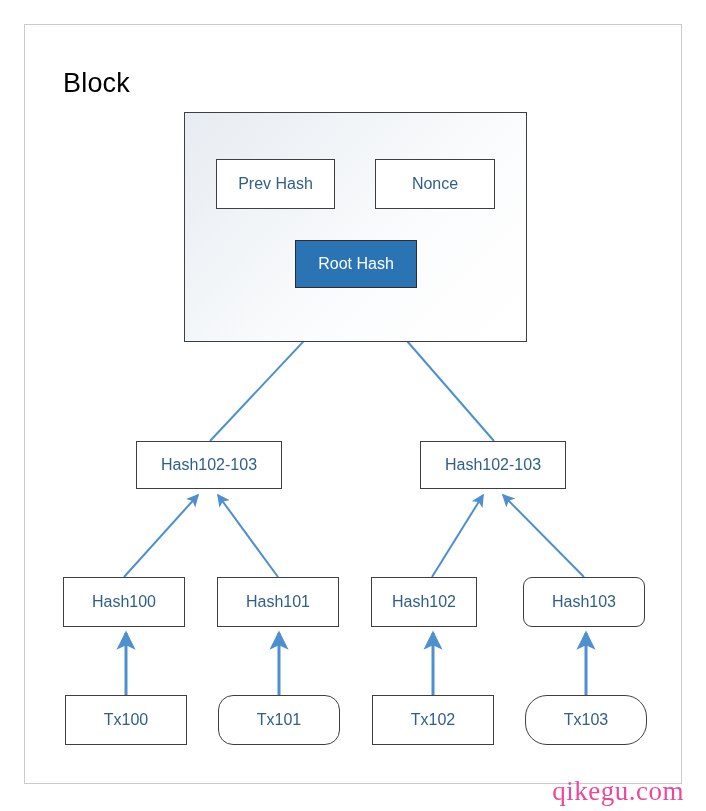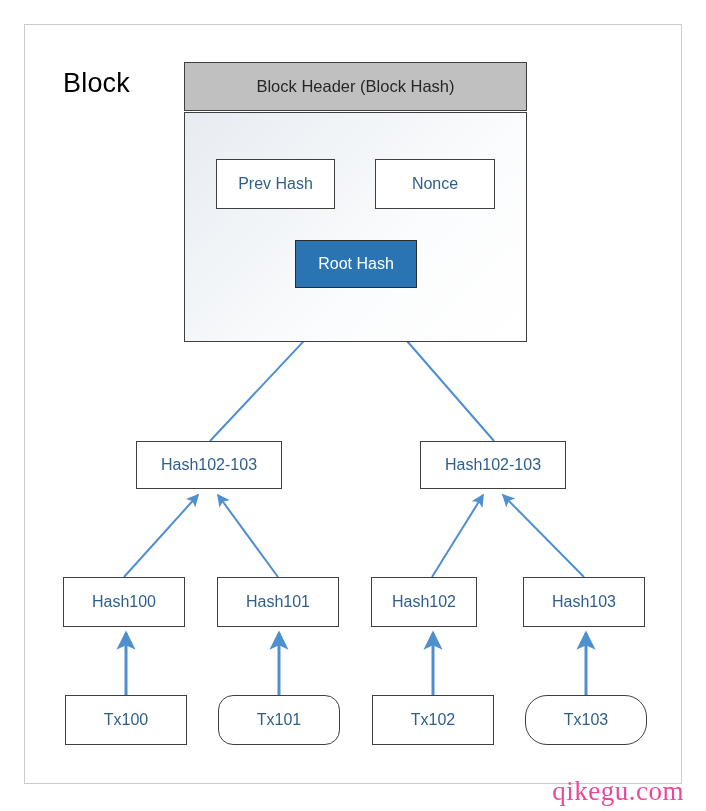--- a/index.html
+++ b/index.html
@@ -100,21 +100,21 @@
   #root-hash-box { left: 295px; top: 240px; width: 122px; height: 48px; }
 
   
   #hash-mid-left  { left: 136px; top: 441px; width: 146px; height: 48px; }
   #hash-mid-right { left: 420px; top: 441px; width: 146px; height: 48px; }
 
   
   #hash-leaf-0 { left: 63px;  top: 577px; width: 122px; height: 50px; }
   #hash-leaf-1 { left: 217px; top: 577px; width: 122px; height: 50px; }
   #hash-leaf-2 { left: 371px; top: 577px; width: 106px; height: 50px; }
-  #hash-leaf-3 { left: 523px; top: 577px; width: 122px; height: 50px; }
+  #hash-leaf-3 { left: 523px; top: 577px; width: 122px; height: 50px; border-radius: 9px; }
 
   
   #tx-box-0 { left: 65px;  top: 695px; width: 122px; height: 50px; }
   #tx-box-1 { left: 218px; top: 695px; width: 122px; height: 50px; border-radius: 15px; }
   #tx-box-2 { left: 372px; top: 695px; width: 122px; height: 50px; }
   #tx-box-3 { left: 525px; top: 695px; width: 122px; height: 50px; border-radius: 22px; }
 
   
   #arrow-layer {
     position: absolute;
@@ -159,23 +159,20 @@
   <line x1="432" y1="577" x2="483" y2="495" stroke="#4e8fd0" stroke-width="2" marker-end="url(#arrowhead)"></line>
   <line x1="584" y1="577" x2="503" y2="495" stroke="#4e8fd0" stroke-width="2" marker-end="url(#arrowhead)"></line>
 
   <line x1="126" y1="695" x2="126" y2="633" stroke="#4e8fd0" stroke-width="3" marker-end="url(#arrowhead)"></line>
   <line x1="279" y1="695" x2="279" y2="633" stroke="#4e8fd0" stroke-width="3" marker-end="url(#arrowhead)"></line>
   <line x1="433" y1="695" x2="433" y2="633" stroke="#4e8fd0" stroke-width="3" marker-end="url(#arrowhead)"></line>
   <line x1="586" y1="695" x2="586" y2="633" stroke="#4e8fd0" stroke-width="3" marker-end="url(#arrowhead)"></line>
 </svg>
 
 <div id="block-container">
-  <div id="block-header-bar">
-    <span class="hdr-text">Block Header (Block Hash)</span>
-  </div>
   <div id="block-body-panel"></div>
 </div>
 
 <div class="node-box" id="prev-hash-box">
   <span>Prev Hash</span>
 </div>
 <div class="node-box" id="nonce-box">
   <span>Nonce</span>
 </div>
 <div class="node-box filled" id="root-hash-box">

